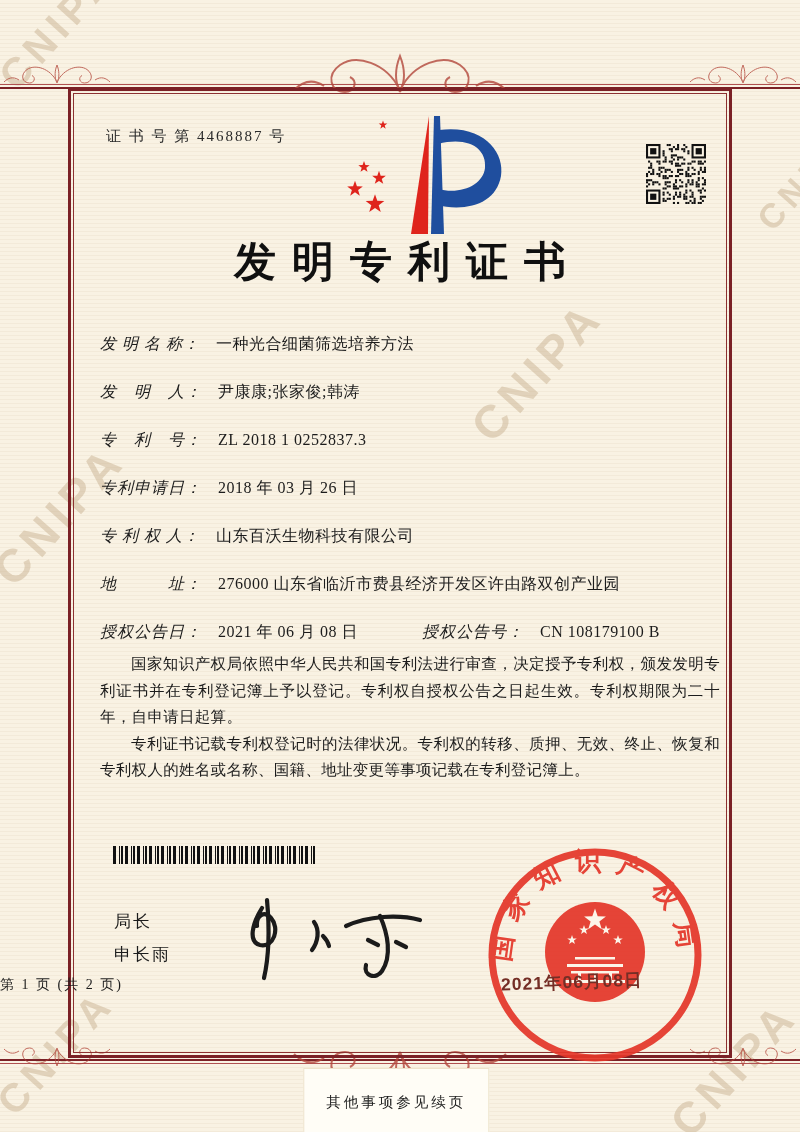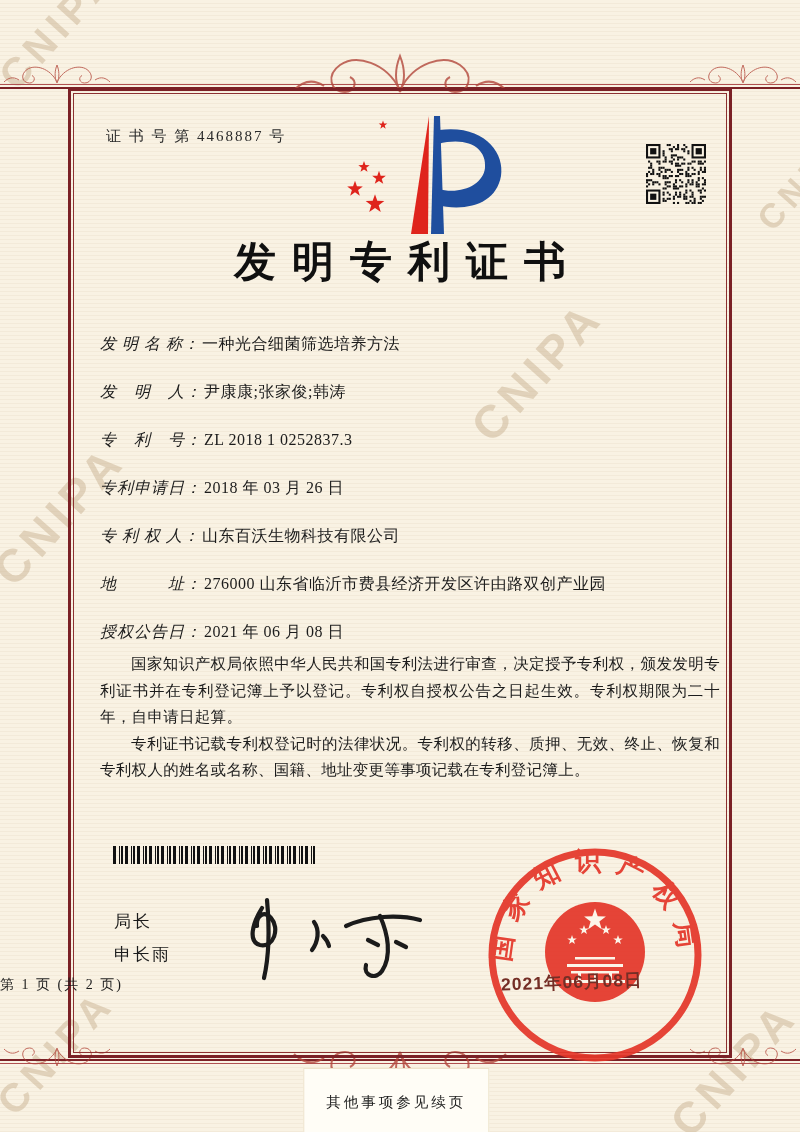--- a/index.html
+++ b/index.html
@@ -20,21 +20,21 @@
   .logo{position:absolute; left:333px; top:112px;}
   .qr{position:absolute; left:646px; top:144px;}
   .title{
     position:absolute; left:0; width:800px; top:234px; text-align:center;
     font-size:42px; font-weight:bold; letter-spacing:16px; text-indent:16px;
     font-family:"Liberation Sans","DejaVu Sans",sans-serif; color:#101010;
   }
   .fields{position:absolute; left:100px; top:332px; width:624px; font-size:16px;}
   .frow{display:flex; align-items:flex-start; line-height:23px; margin-bottom:25px;}
   .flabel{white-space:pre; letter-spacing:1px;font-style:italic;}
-  .fvalue{margin-left:2px; letter-spacing:.5px;}
+  .fvalue{margin-left:16px; letter-spacing:.5px;}
   .pair2{margin-left:64px; display:flex;}
   .paras{position:absolute; left:100px; top:652px; width:620px; font-size:15.5px; line-height:26.5px; text-align:justify;font-family:Liberation Mono, monospace;}
   .paras p{margin:0; text-indent:2em; letter-spacing:.3px;}
   .barcode{position:absolute; left:113px; top:846px;}
   .sig-title{position:absolute; left:114px; top:910px; font-size:17px; letter-spacing:2px;}
   .sig-name{position:absolute; left:114px; top:943px; font-size:17px; letter-spacing:2px;}
   .signature{position:absolute; left:222px; top:894px;}
   .seal{position:absolute; left:480px; top:840px; opacity:.93;}
   .seal text{font-family:"Liberation Sans","DejaVu Sans",sans-serif;}
   .page-num{position:absolute; left:0; width:770px; top:976px; text-align:left; font-size:14px; letter-spacing:2px;}
@@ -376,20 +376,24 @@
       <span class="flabel">专 利 权 人：</span>
       <span class="fvalue">山东百沃生物科技有限公司</span>
     </div>
     <div class="frow">
       <span class="flabel">地　　　址：</span>
       <span class="fvalue">276000  山东省临沂市费县经济开发区许由路双创产业园</span>
     </div>
     <div class="frow">
       <span class="flabel">授权公告日：</span>
       <span class="fvalue">2021 年 06 月 08 日</span>
+      <span class="pair2">
+        <span class="flabel">授权公告号：</span>
+        <span class="fvalue">CN 108179100 B</span>
+      </span>
     </div>
   </div>
 
   <div class="paras">
     <p>国家知识产权局依照中华人民共和国专利法进行审查，决定授予专利权，颁发发明专利证书并在专利登记簿上予以登记。专利权自授权公告之日起生效。专利权期限为二十年，自申请日起算。</p>
     <p>专利证书记载专利权登记时的法律状况。专利权的转移、质押、无效、终止、恢复和专利权人的姓名或名称、国籍、地址变更等事项记载在专利登记簿上。</p>
   </div>
 
   <svg class="barcode" id="barcode" width="205" height="18" viewBox="0 0 205 18" preserveAspectRatio="none">
       <rect x="0" y="0" width="3" height="18" fill="#111"></rect>

